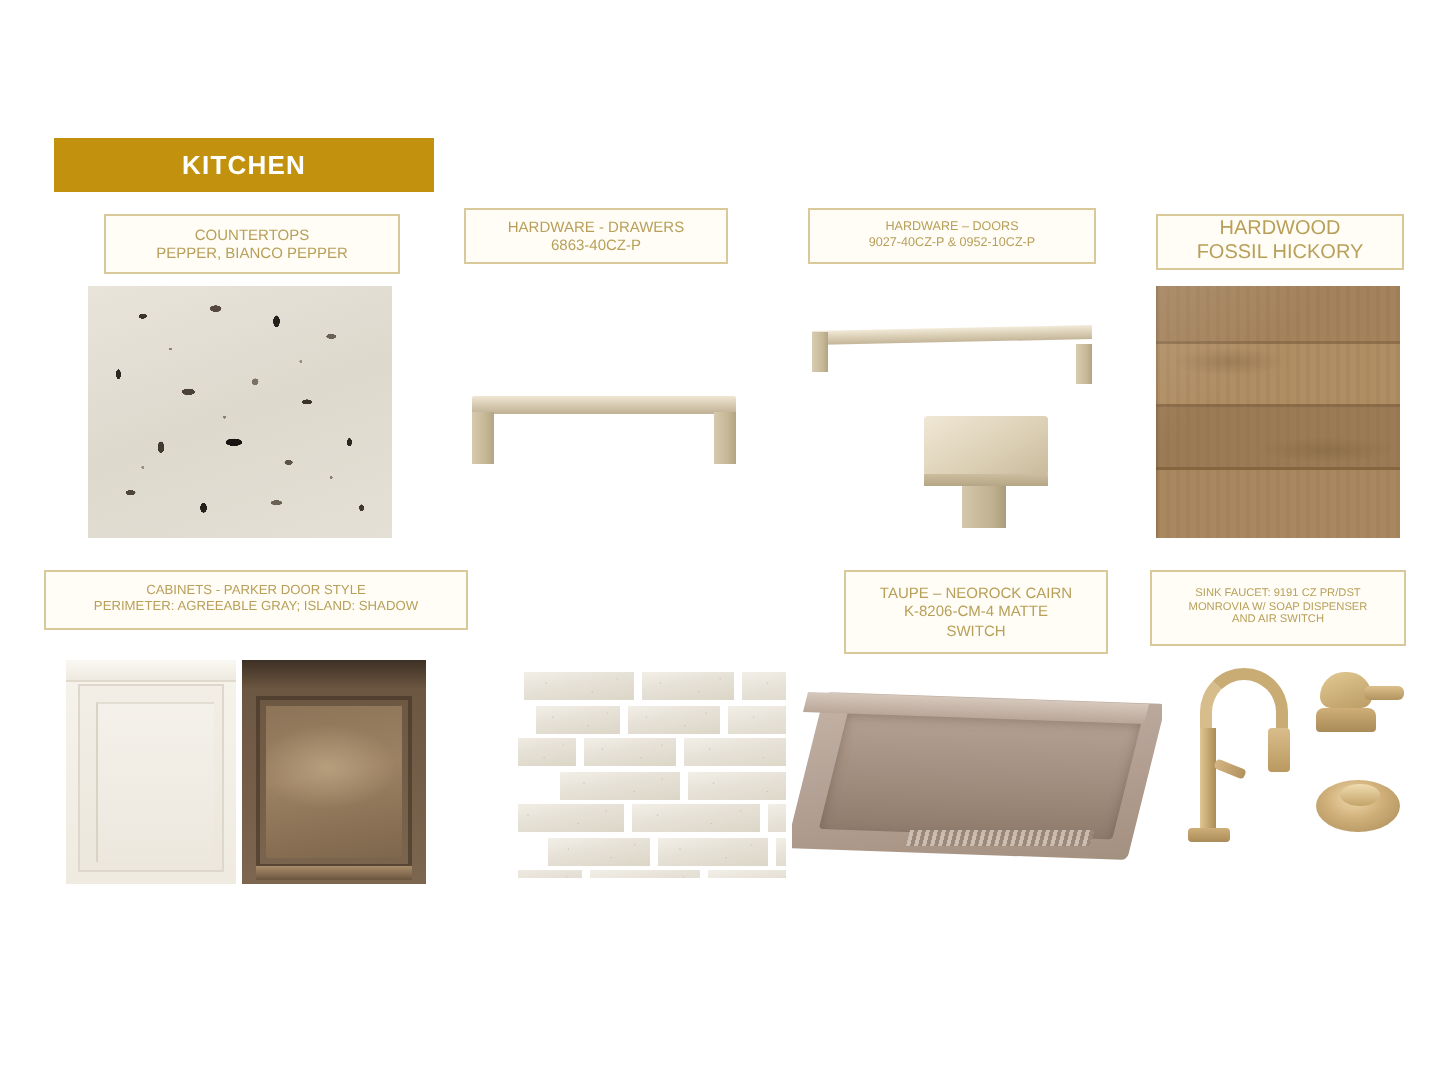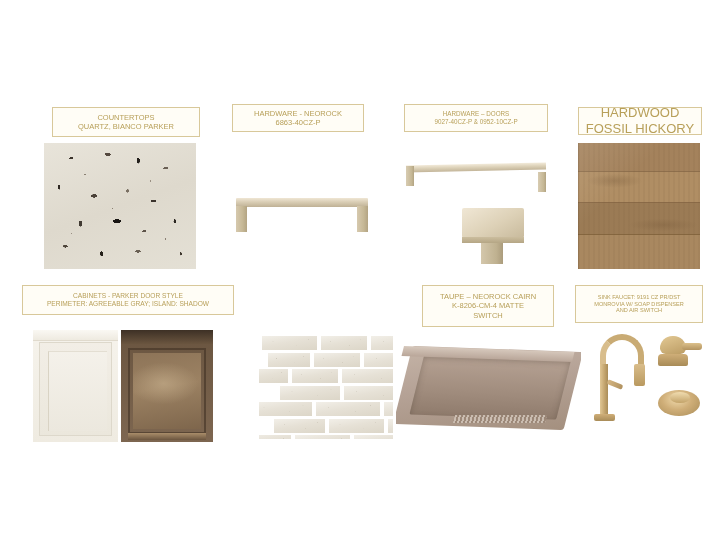--- a/index.html
+++ b/index.html
@@ -31,21 +31,21 @@
     align-items: center; justify-content: center;
     text-align: center;
     color: #b8a05a;
     padding: 3px 0;
     line-height: 1.25;
   }
   .label-box .ln { display: block; white-space: nowrap; }
   .lb-1 { left: 52px;  top: 107px; width: 148px; height: 30px; font-size: 7.5px; }
   .lb-2 { left: 232px; top: 104px; width: 132px; height: 28px; font-size: 7.5px; }
   .lb-3 { left: 404px; top: 104px; width: 144px; height: 28px; font-size: 6.3px; }
-  .lb-4 { left: 578px; top: 107px; width: 124px; height: 28px; font-size: 13px; }
+  .lb-4 { left: 578px; top: 107px; width: 124px; height: 28px; font-size: 10px; }
   .lb-5 { left: 22px;  top: 285px; width: 212px; height: 30px; font-size: 6.6px; }
   .lb-6 { left: 262px; top: 285px; width: 140px; height: 30px; font-size: 7.5px; }
   .lb-7 { left: 422px; top: 285px; width: 132px; height: 42px; font-size: 7.5px; }
   .lb-8 { left: 575px; top: 285px; width: 128px; height: 38px; font-size: 5.6px; }
 
   
   .panel { position: absolute; overflow: hidden; }
 
   
   .countertop { left: 44px; top: 143px; width: 152px; height: 126px;
@@ -268,27 +268,30 @@
   .f-air-cap {
     position: absolute; left: 84px; top: 62px; width: 20px; height: 11px;
     background: linear-gradient(180deg,#f0dcb0,#c3a369); border-radius: 50%;
   }
 </style>
 </head>
 <body>
 
 <div id="board">
 
+  <div class="section-banner">
+    <span>KITCHEN</span>
+  </div>
 
   <div class="label-box lb-1">
     <span class="ln">COUNTERTOPS</span>
-    <span class="ln">QUARTZ, BIANCO PARKER</span>
+    <span class="ln">PEPPER, BIANCO PEPPER</span>
   </div>
   <div class="label-box lb-2">
-    <span class="ln">HARDWARE - NEOROCK</span>
+    <span class="ln">HARDWARE - DRAWERS</span>
     <span class="ln">6863-40CZ-P</span>
   </div>
   <div class="label-box lb-3">
     <span class="ln">HARDWARE – DOORS</span>
     <span class="ln">9027-40CZ-P &amp; 0952-10CZ-P</span>
   </div>
   <div class="label-box lb-4">
     <span class="ln">HARDWOOD</span>
     <span class="ln">FOSSIL HICKORY</span>
   </div>

